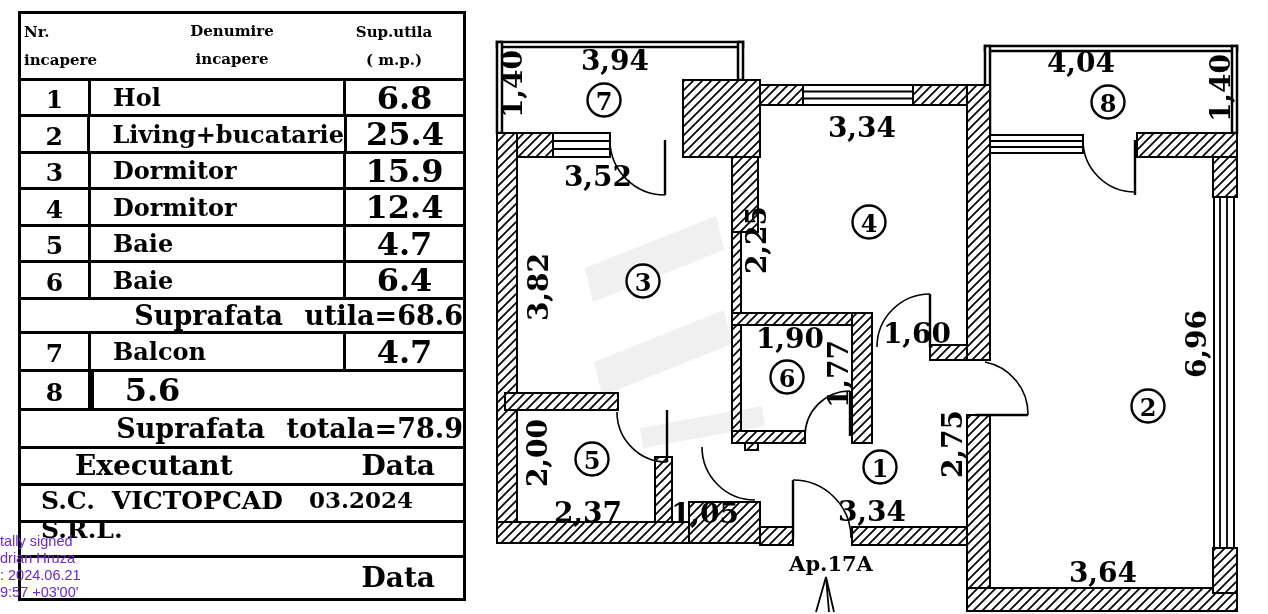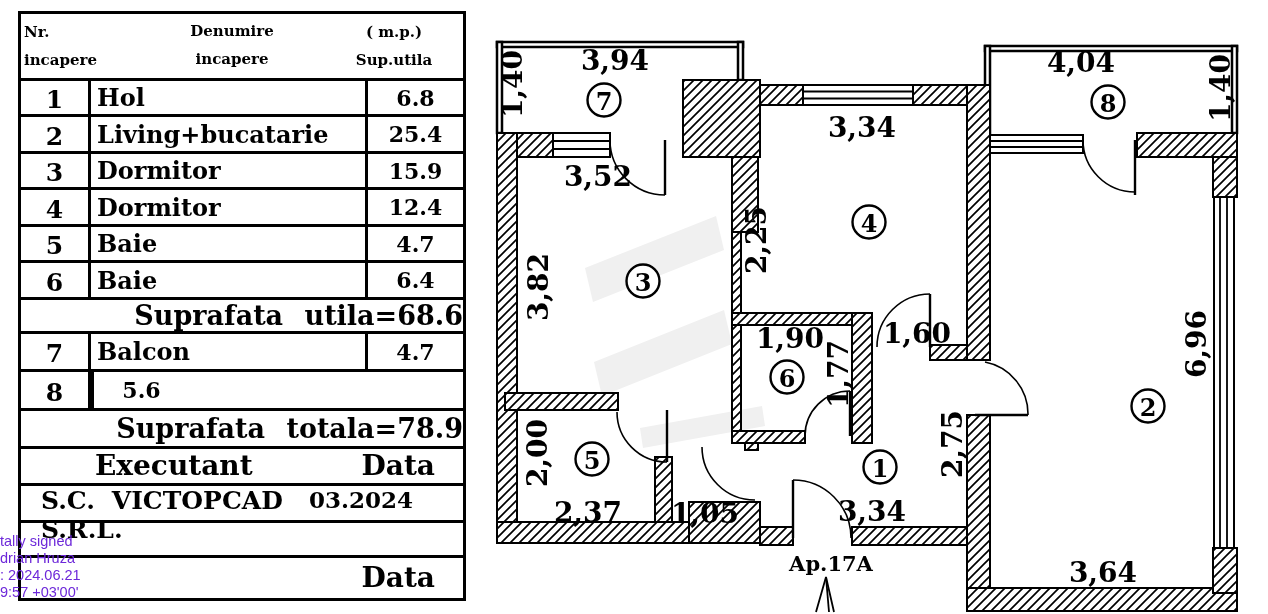--- a/index.html
+++ b/index.html
@@ -11,29 +11,29 @@
        border:3px solid #000;box-sizing:border-box;background:#fff;font-weight:bold;}
   .trow{display:flex;box-sizing:border-box;border-bottom:3px solid #000;position:relative;}
   .trow:last-child{border-bottom:none;}
   .thead{height:67px;position:relative;border-bottom:3px solid #000;box-sizing:border-box;}
   .hblock{position:absolute;font-size:15px;line-height:28px;}
   .h-nr{left:3px;top:4px;}
   .h-name{left:136px;top:3px;width:150px;text-align:center;}
   .h-area{right:6px;top:4px;width:126px;text-align:center;}
   .c-nr{width:70px;border-right:3px solid #000;box-sizing:border-box;
         display:flex;align-items:center;justify-content:center;font-size:25px;padding-top:4px;}
-  .c-name{flex:1;display:flex;align-items:center;font-size:24px;padding-left:6px;box-sizing:border-box;}
-  .c-area{width:98px;border-left:3px solid #000;box-sizing:border-box;
-          display:flex;align-items:center;justify-content:center;font-size:22px;}
+  .c-name{flex:1;display:flex;align-items:center;font-size:24px;padding-left:22px;box-sizing:border-box;}
+  .c-area{width:120px;border-left:3px solid #000;box-sizing:border-box;
+          display:flex;align-items:center;justify-content:center;font-size:32px;}
   .r36{height:36px;} .r37{height:37px;} .r38{height:38px;} .r39{height:39px;}
   .merged{align-items:center;justify-content:flex-end;font-size:27px;}
   .sub{height:34px;word-spacing:12px;}
   .tot{height:38px;word-spacing:12px;}
   .exec{height:37px;font-size:28px;}
-  .exec .lft{margin-left:74px;} .exec .rgt{margin-left:auto;margin-right:28px;}
+  .exec .lft{margin-left:54px;} .exec .rgt{margin-left:auto;margin-right:28px;}
   .comp{height:37px;font-size:25px;}
   .comp .lft{margin-left:20px;word-spacing:8px;} .comp .rgt{margin-left:auto;margin-right:50px;font-size:23px;}
   .empty{height:35px;}
   .recept{height:38px;font-size:28px;align-items:center;}
   .recept .lft{margin-left:66px;} .recept .rgt{margin-left:auto;margin-right:28px;}
 
   
   .sig{position:absolute;left:0px;top:533px;font-family:"Liberation Sans",sans-serif;
        font-size:14.5px;line-height:17px;color:#6d28d9;font-weight:normal;z-index:3;}
 
@@ -60,22 +60,22 @@
     <div class="thead">
       <div class="hblock h-nr">
         <div>Nr.</div>
         <div>incapere</div>
       </div>
       <div class="hblock h-name">
         <div>Denumire</div>
         <div>incapere</div>
       </div>
       <div class="hblock h-area">
+        <div>Sup.utila</div>
         <div>( m.p.)</div>
-        <div>Sup.utila</div>
       </div>
     </div>
 
     <div class="trow r36">
       <div class="c-nr">1</div>
       <div class="c-name">Hol</div>
       <div class="c-area">6.8</div>
     </div>
     <div class="trow r37">
       <div class="c-nr">2</div>

